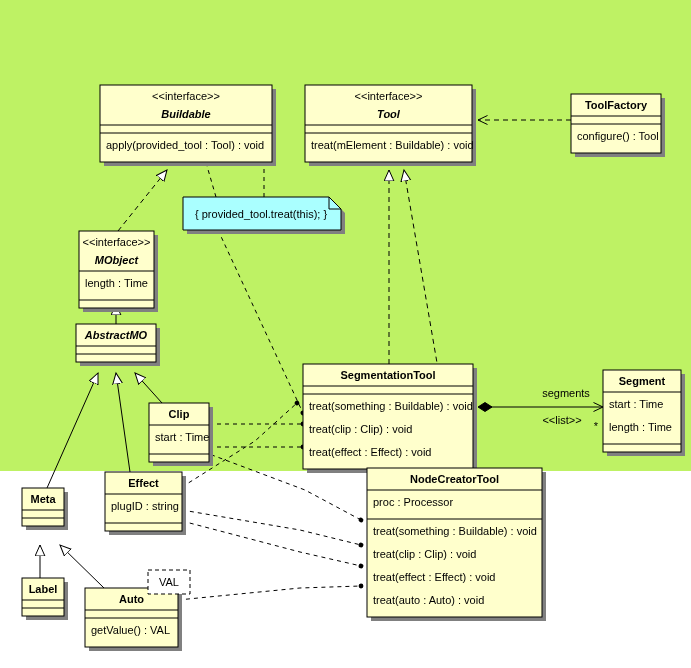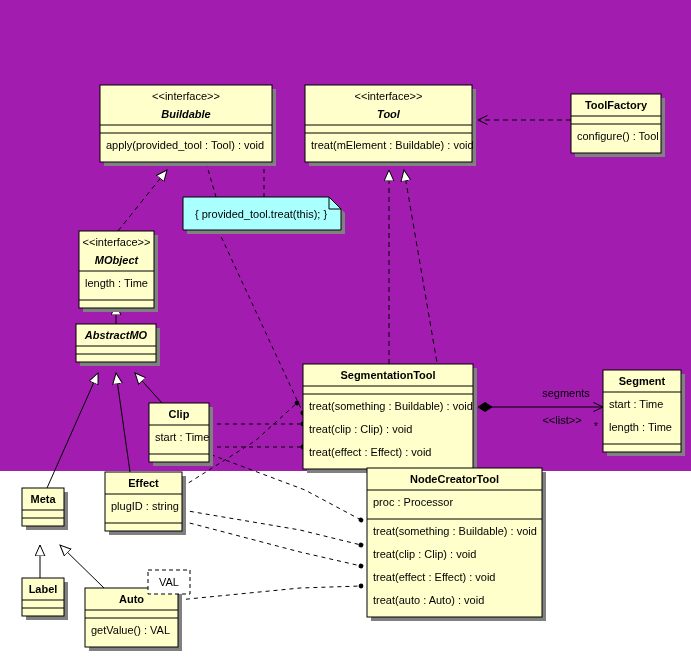--- a/index.html
+++ b/index.html
@@ -1,17 +1,17 @@
 <!DOCTYPE html>
 <html><head>
 <meta charset="utf-8">
 <style>
   html,body{margin:0;padding:0;background:#ffffff;}
   body{width:691px;height:668px;overflow:hidden;font-family:"Liberation Sans",sans-serif;}
-  #stage{position:relative;width:691px;height:471px;background:#a21caf;}
+  #stage{position:relative;width:691px;height:471px;background:#bef264;}
   svg{position:absolute;left:0;top:0;}
   .uml-text{font-family:"Liberation Sans",sans-serif;font-size:11px;fill:#000000;}
   .cls-name{font-weight:bold;text-anchor:middle;}
   .cls-name-italic{font-weight:bold;font-style:italic;text-anchor:middle;}
   .stereo{text-anchor:middle;}
   .member{text-anchor:start;}
   .assoc-label{text-anchor:middle;}
   .note-text{text-anchor:start;}
   .tmpl-text{text-anchor:middle;font-size:11px;}
 </style>

